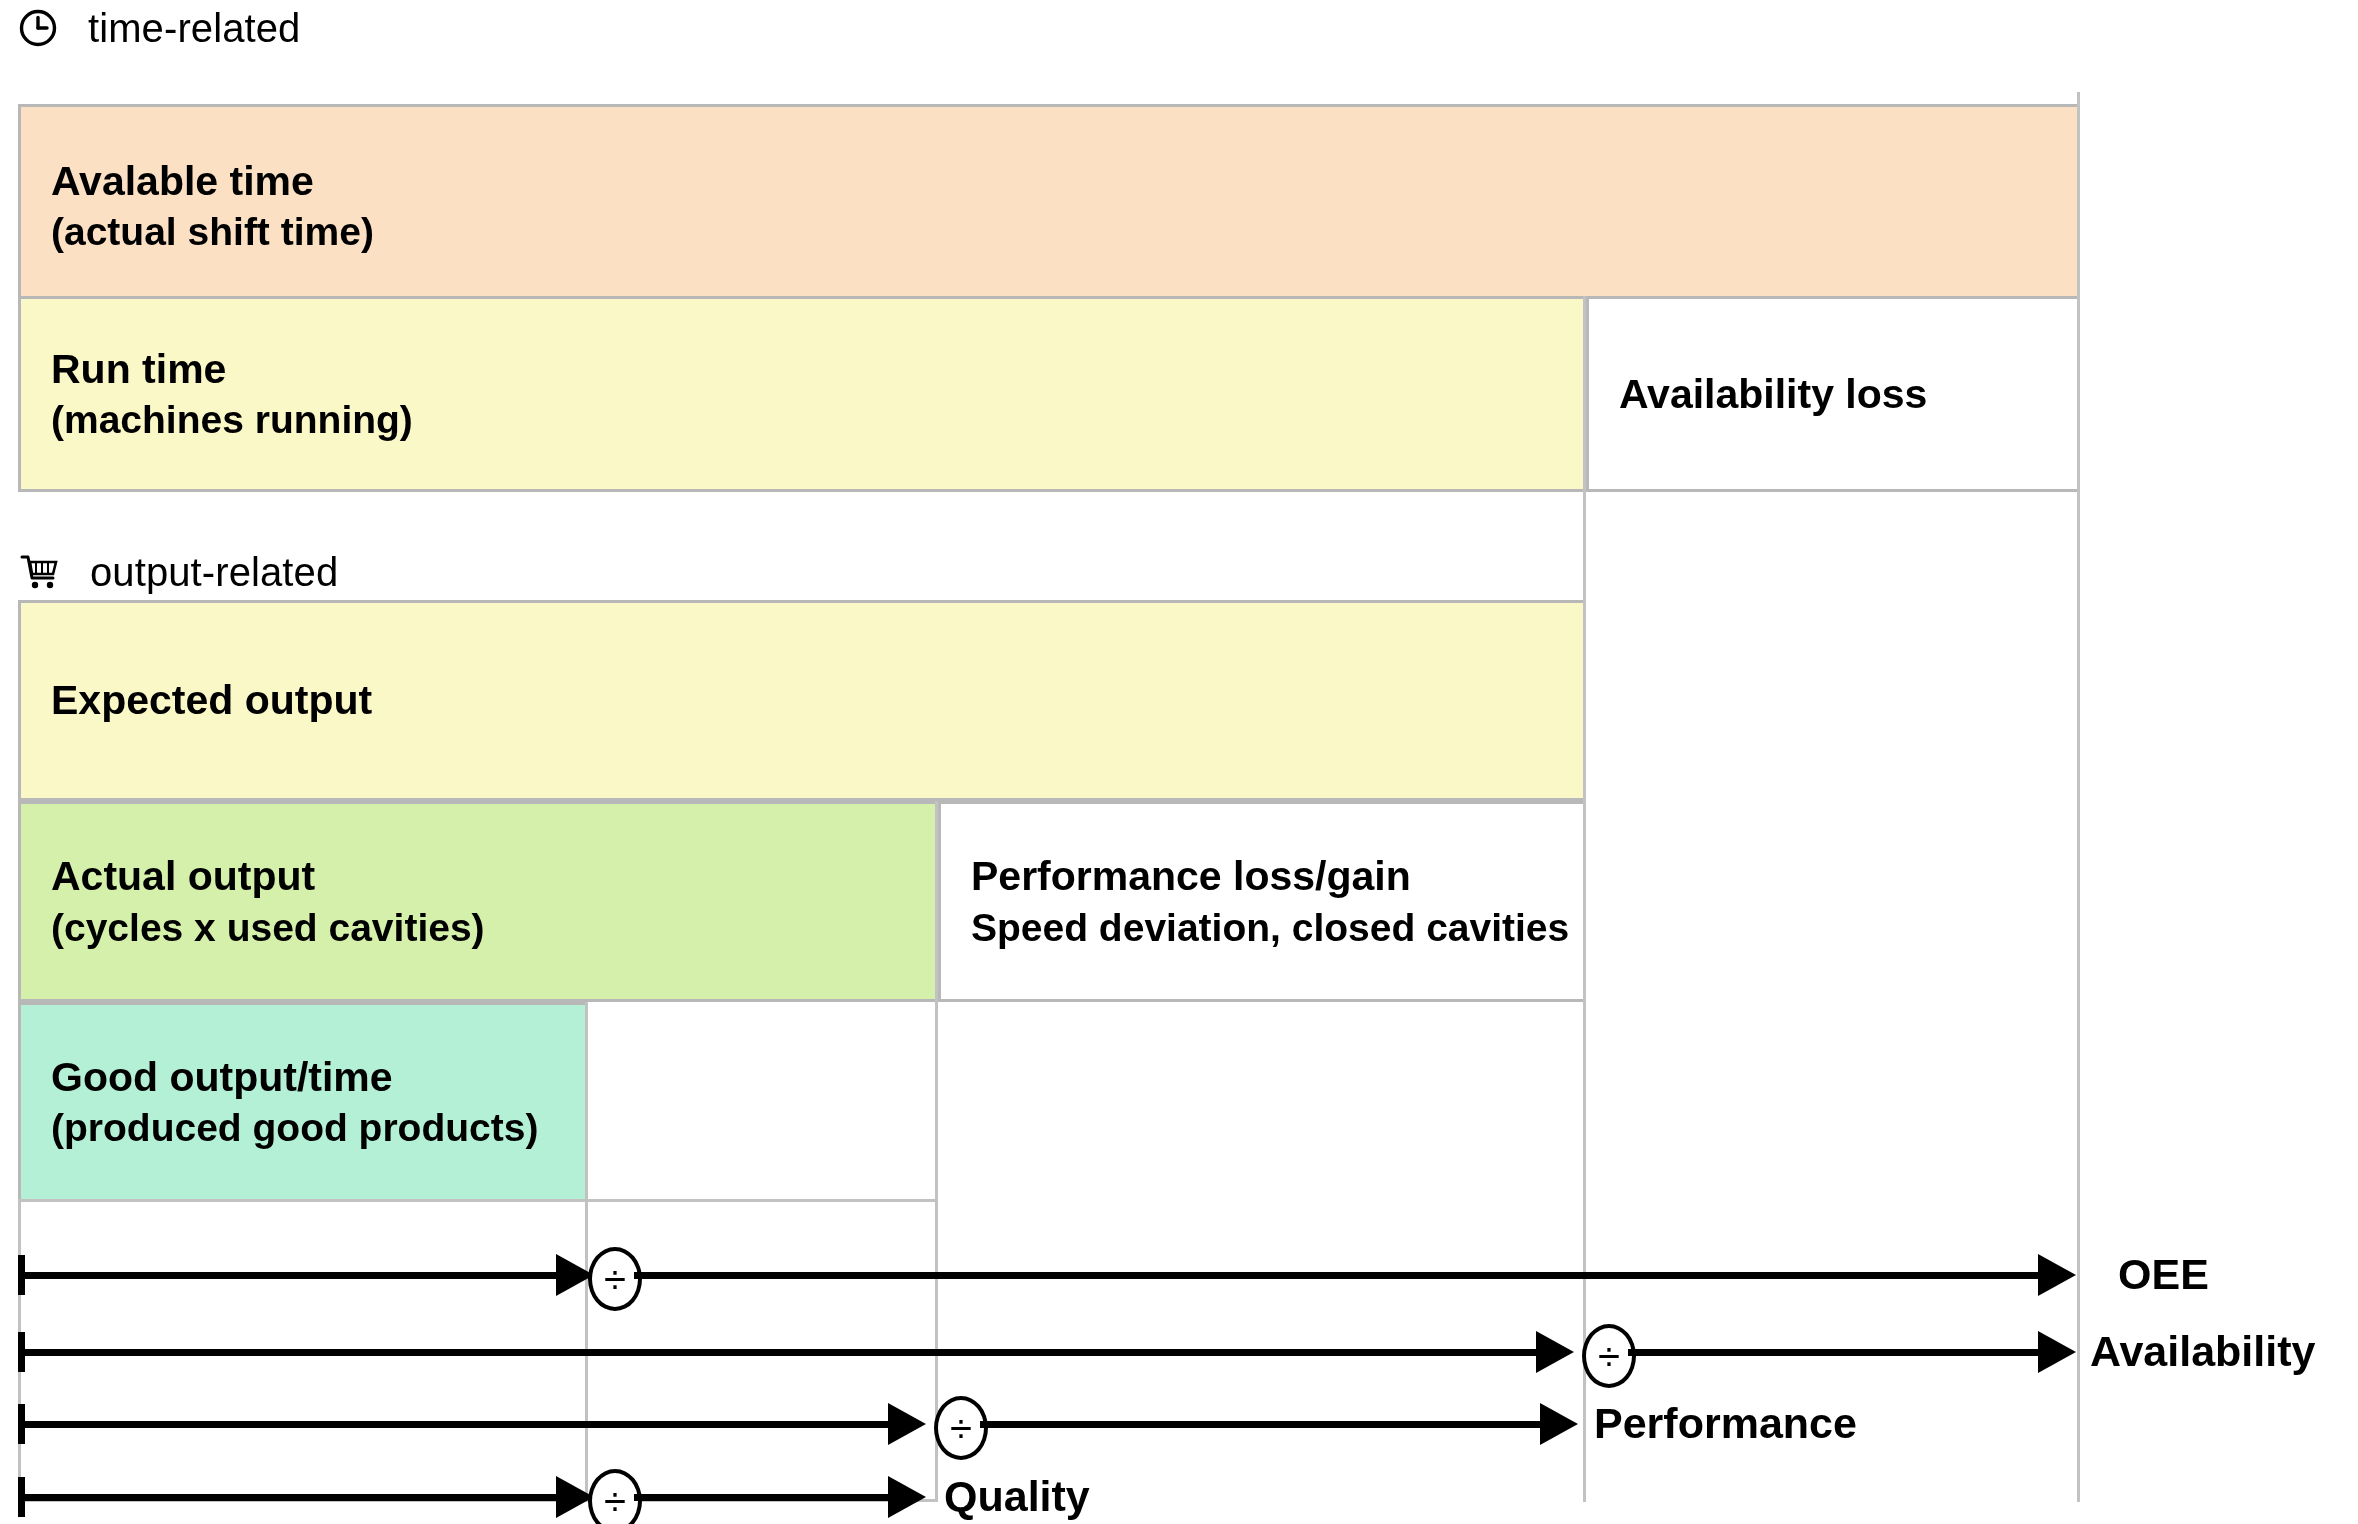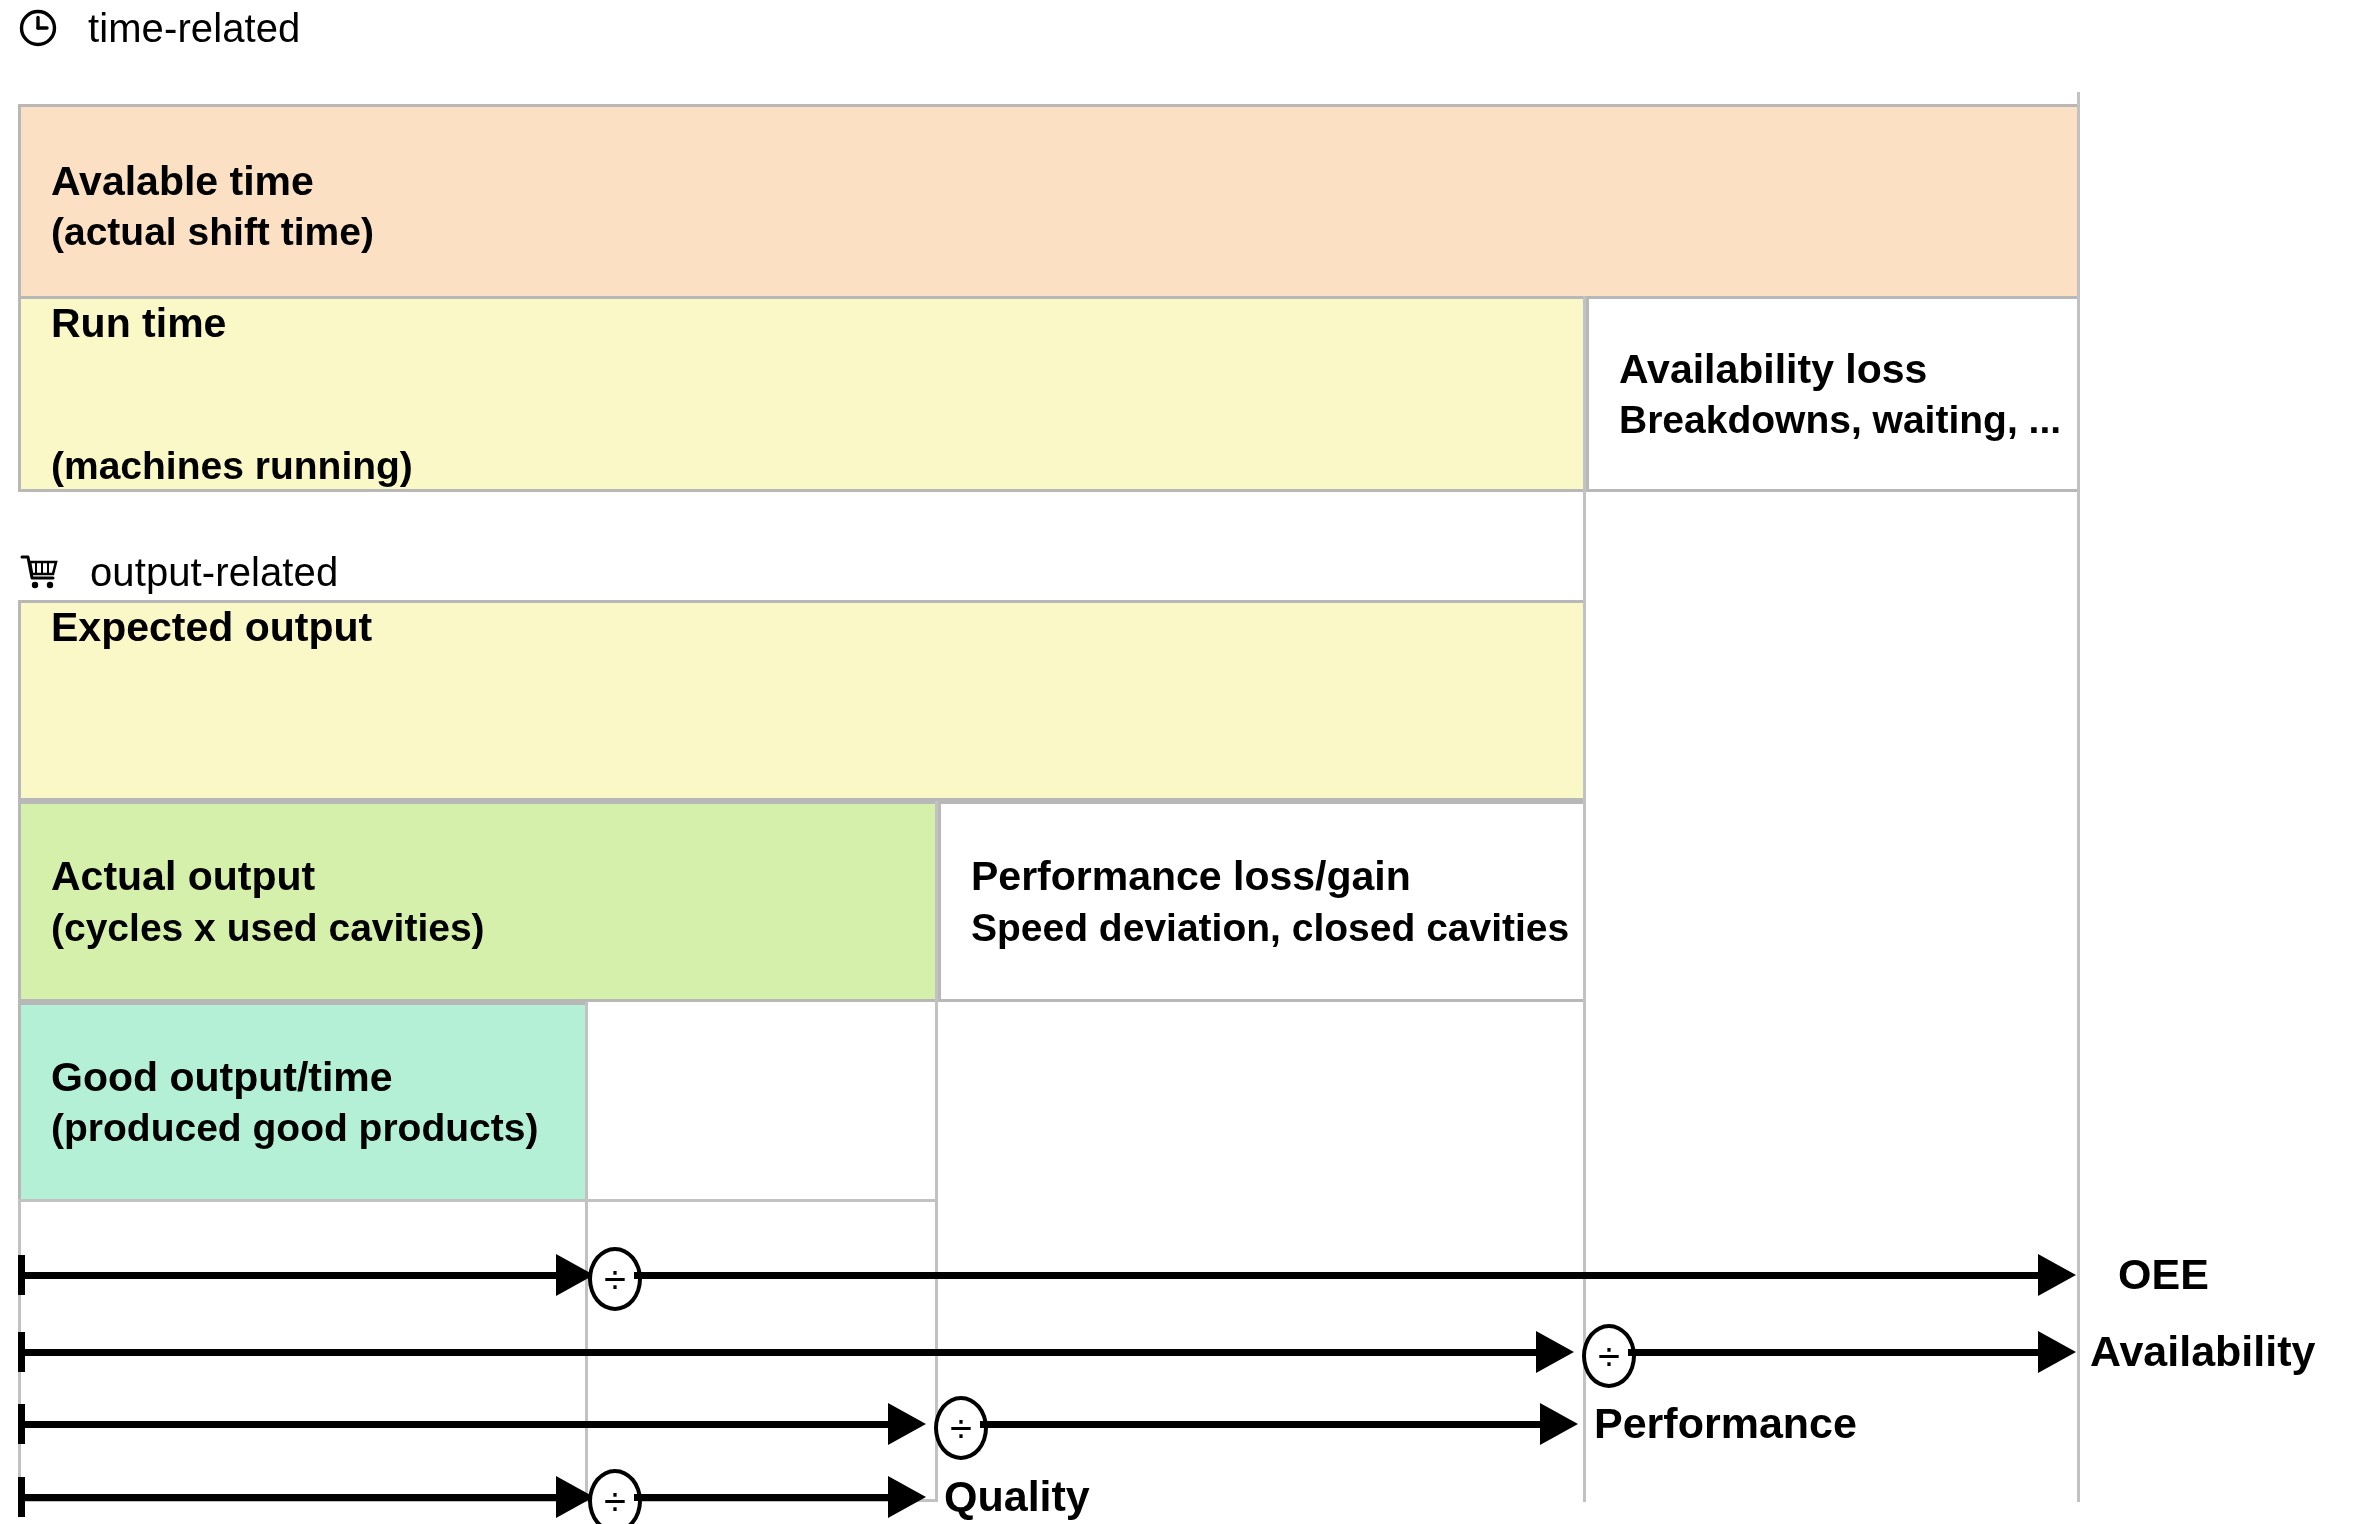--- a/index.html
+++ b/index.html
@@ -60,21 +60,21 @@
   }
   .box .sub {
     font-size: 39px;
     font-weight: bold;
     line-height: 1.18;
     white-space: nowrap;
     margin-top: 4px;
   }
   .box.white   { background: #ffffff; }
   .box.peach   { background: #fbe0c4; }
-  .box.yellow  { background: #fbf8c8; justify-content: space-between; }
+  .box.yellow  { background: #fbf8c8; }
   .box.green   { background: #d4f0aa; }
   .box.mint    { background: #b3f0d6; }
 
   
   .gridline-v {
     position: absolute;
     width: 3px;
     background: #c2c2c2;
   }
   .gridline-h {
@@ -166,21 +166,20 @@
     <div class="sub">(actual shift time)</div>
   </div>
 
   <div class="box yellow" style="left:18px; top:296px; width:1568px; height:196px;">
     <div class="title">Run time</div>
     <div class="sub">(machines running)</div>
   </div>
 
   <div class="box white" style="left:1586px; top:296px; width:494px; height:196px;">
     <div class="title">Availability loss</div>
-    <div class="sub">Breakdowns, waiting, ...</div>
   </div>
 
   <div class="box yellow" style="left:18px; top:600px; width:1568px; height:201px;">
     <div class="title">Expected output</div>
   </div>
 
   <div class="box green" style="left:18px; top:801px; width:920px; height:201px;">
     <div class="title">Actual output</div>
     <div class="sub">(cycles x used cavities)</div>
   </div>

